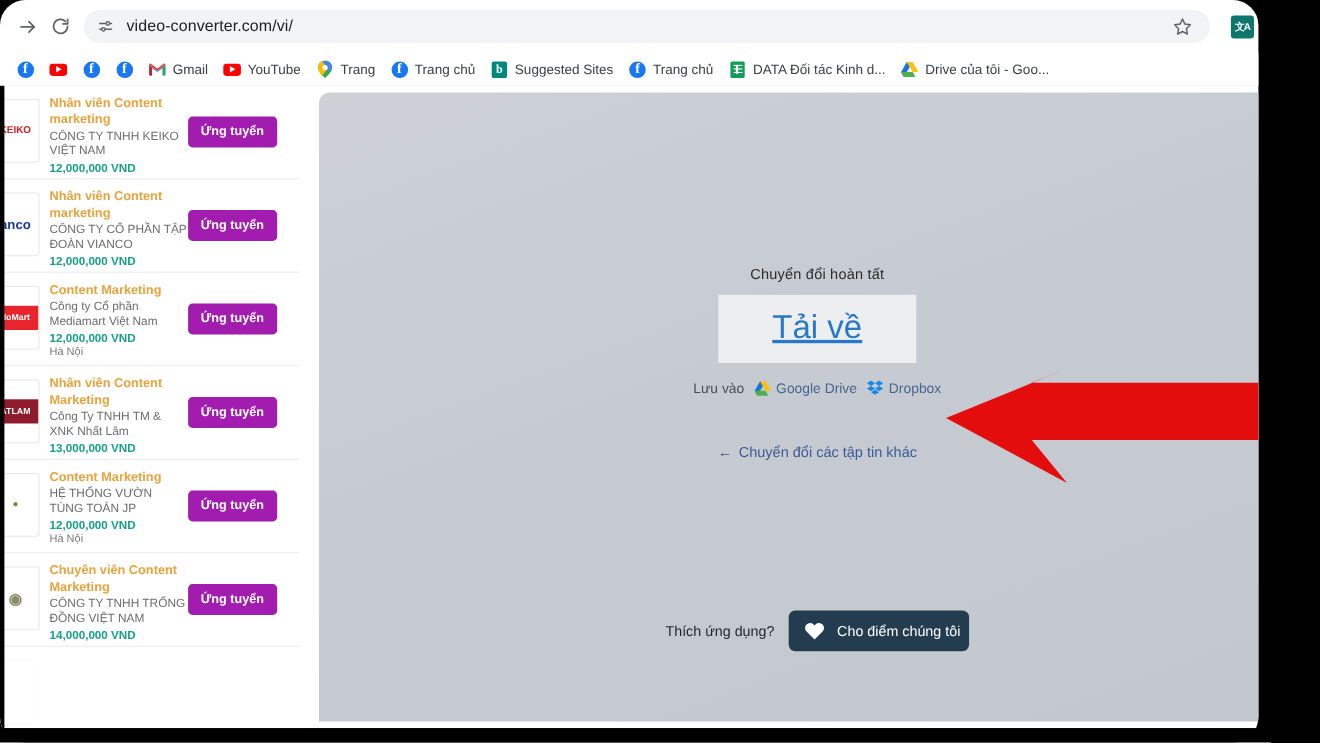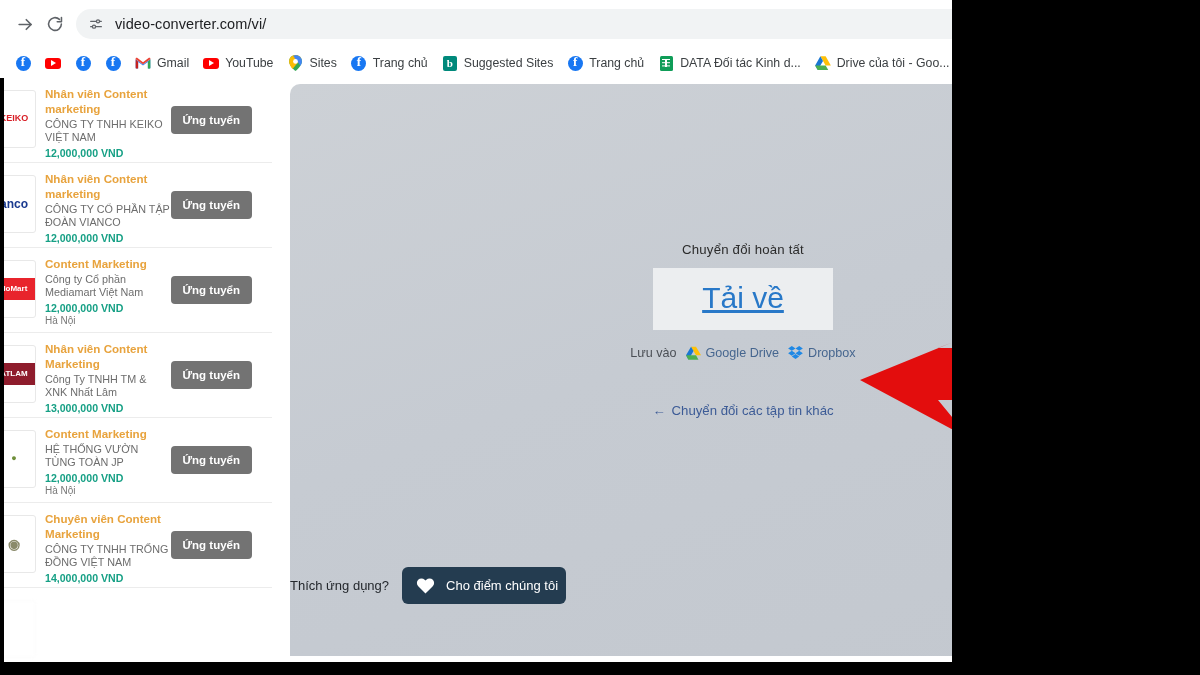--- a/index.html
+++ b/index.html
@@ -1,21 +1,21 @@
 <!DOCTYPE html>
 <html><head>
 <meta charset="utf-8">
 <style>
   * { margin:0; padding:0; box-sizing:border-box; }
   html,body { width:1200px; height:675px; overflow:hidden; }
   body {
     font-family:"Liberation Sans", sans-serif;
     background:#000;
   }
-  .screen { position:relative; width:952px; height:675px; background:#000; overflow:hidden; }
+  .screen { position:relative; width:1144px; height:675px; background:#000; overflow:hidden;border-radius:23px; }
 
   
   .chrome {
     position:absolute; left:0; top:0; width:1200px; height:78px;
     background:#ffffff;
   }
   .toolbar {
     position:absolute; left:0; top:0; width:1200px; height:48px;
     display:flex; align-items:center; padding:0 10px;
   }
@@ -92,21 +92,21 @@
     margin-top:4px;
   }
   .logo-inner { font-size:9px; font-weight:bold; text-align:center; line-height:1.05; overflow:hidden; width:100%; }
   .job-body { flex:1 1 auto; min-width:0; padding-left:9px; padding-top:1px; }
   .job-title { font-size:11.6px; font-weight:bold; color:#e8a33d; line-height:1.28; }
   .job-company { font-size:10.8px; color:#6d6d6d; line-height:1.25; margin-top:1px; }
   .job-salary { font-size:10.6px; font-weight:bold; color:#16a085; margin-top:2px; }
   .job-loc { font-size:10px; color:#777; margin-top:1px; }
   .apply-btn {
     flex:0 0 auto; align-self:center; margin-right:10px;
-    background:#737373; color:#fff; font-size:11.5px; font-weight:bold;
+    background:#a21caf; color:#fff; font-size:11.5px; font-weight:bold;
     padding:8px 12px; border-radius:4px; border:none; cursor:pointer; white-space:nowrap;
   }
   .job.faded { opacity:0.16; filter:blur(1.3px); }
   .job.faded .job-title,.job.faded .job-company,.job.faded .job-salary { color:#8d9299; }
 
   
   .main {
     position:absolute; left:290px; top:6px; width:906px; height:572px;
     background:linear-gradient(160deg,#cdd1d6 0%,#c6cbd2 45%,#c3c8cf 100%);
     border-radius:10px 0 0 0;
@@ -140,22 +140,22 @@
   .cloud { display:flex; align-items:center; gap:5px; color:#46668f; cursor:pointer; }
   .gdrive-ic { width:15px; height:14px; position:relative; }
   .dbx-ic { width:15px; height:14px; }
 
   .convert-other {
     margin-top:43px; font-size:13.2px; color:#3c5b96; cursor:pointer;
     display:inline-flex; align-items:center; gap:6px;
   }
 
   .rate-row {
-    position:absolute; left:0; right:0; bottom:52px;
-    display:flex; align-items:center; justify-content:flex-start; gap:13px;
+    position:absolute; left:0; right:0; bottom:64px;
+    display:flex; align-items:center; justify-content:center; gap:13px;
   }
   .rate-q { font-size:13px; color:#24282d; }
   .rate-btn {
     background:#243c50; color:#fff; border:none; border-radius:6px;
     padding:10px 8px 10px 14px; font-size:13px; cursor:pointer;
     display:flex; align-items:center; gap:11px; font-weight:normal;
   }
   .heart { width:19px; height:17px; position:relative; flex:0 0 auto; }
 
   
@@ -270,21 +270,21 @@
 
       <div class="bm">
         <span class="bm-ico">
           <svg width="13" height="16" viewBox="0 0 16 20">
             <path d="M8 0a8 8 0 0 1 8 8c0 5.4-8 12-8 12S0 13.4 0 8a8 8 0 0 1 8-8z" fill="#34a853"></path>
             <path d="M8 0a8 8 0 0 1 7.2 4.5L4.3 17.5C1.6 14 0 10.6 0 8a8 8 0 0 1 8-8z" fill="#fbbc04"></path>
             <path d="M8 0a8 8 0 0 1 8 8c0 1.6-.7 3.5-1.8 5.4L5.2 1.3A7.9 7.9 0 0 1 8 0z" fill="#4285f4"></path>
             <circle cx="8" cy="8" r="3" fill="#fff"></circle>
           </svg>
         </span>
-        <span class="bm-lbl">Sites</span>
+        <span class="bm-lbl">Trang</span>
       </div>
 
       <div class="bm">
         <span class="bm-ico">
             <span class="fb"></span>
           </span>
         <span class="bm-lbl">Trang chủ</span>
       </div>
 
       <div class="bm">

